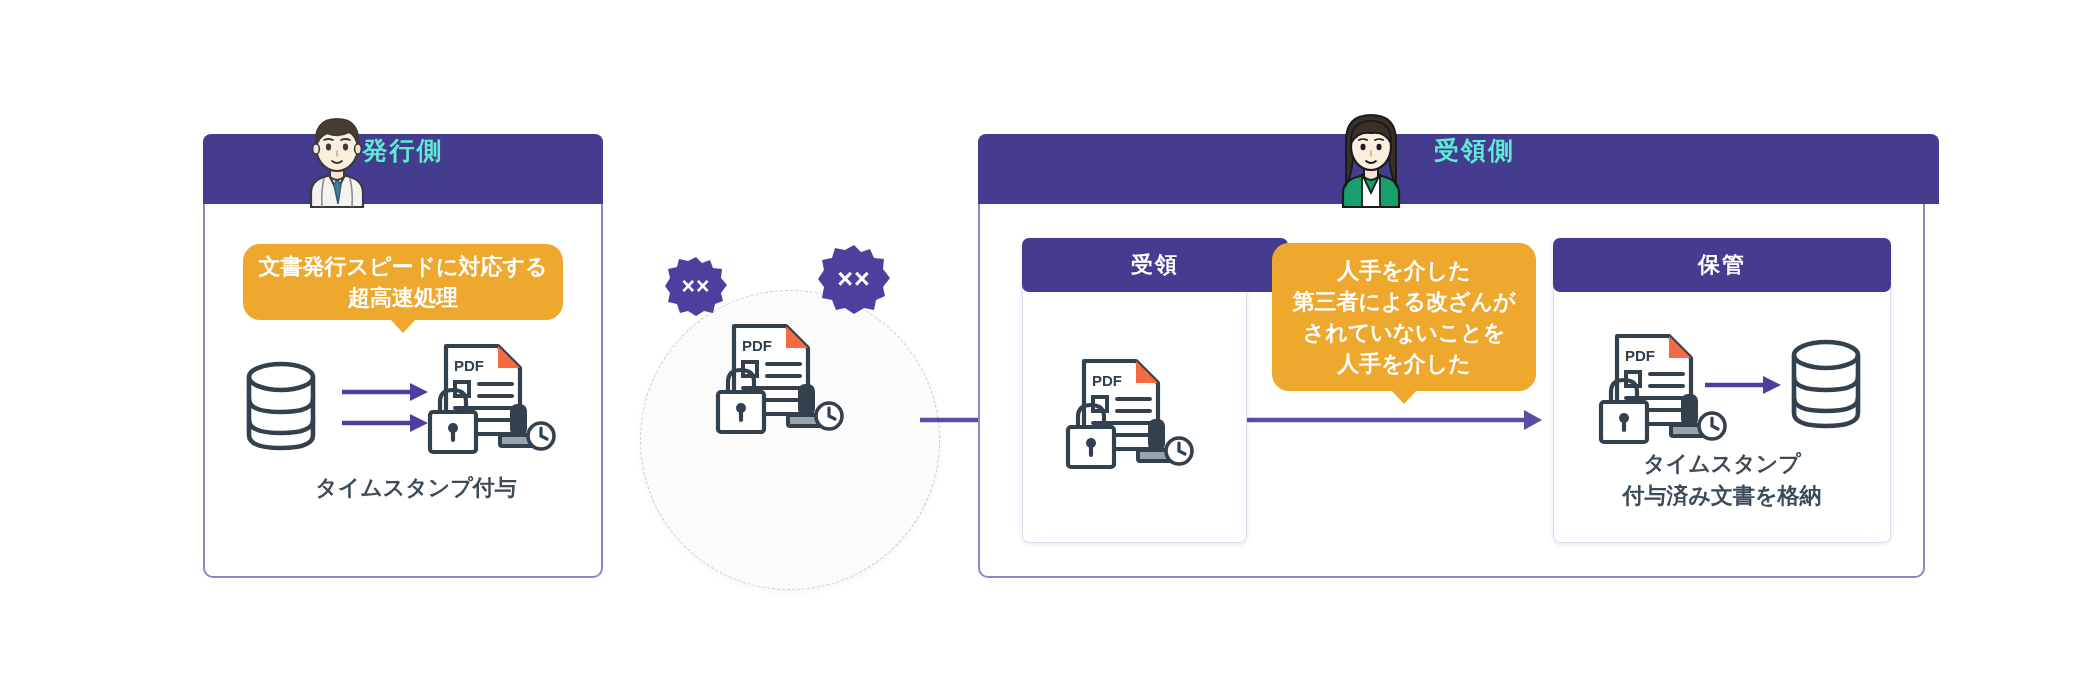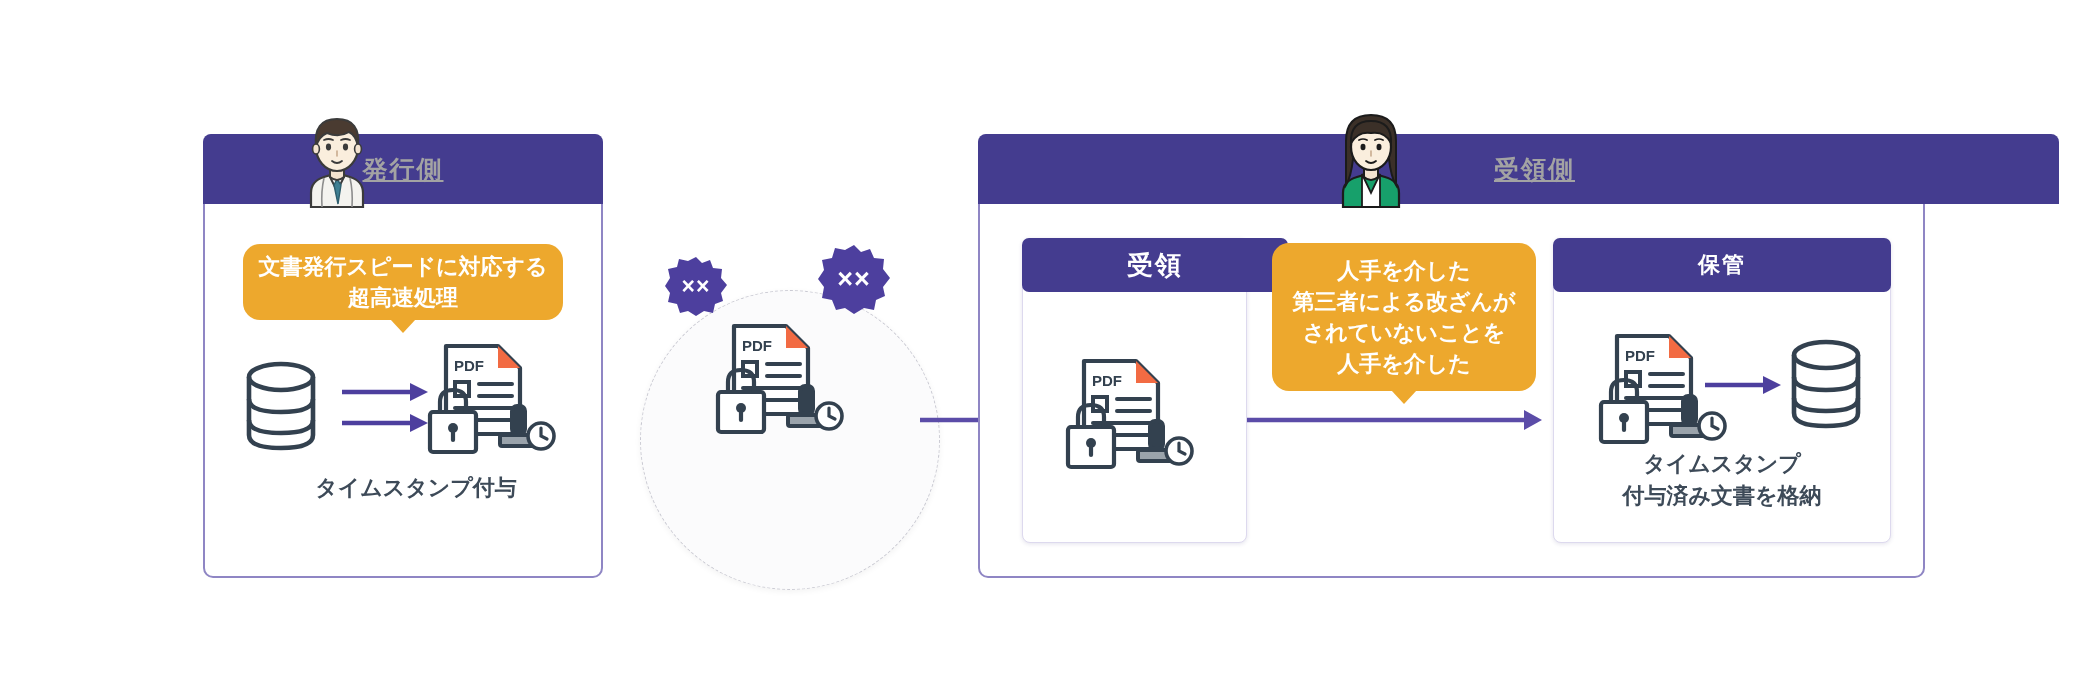--- a/index.html
+++ b/index.html
@@ -7,22 +7,22 @@
     width:2100px;height:684px;background:#ffffff;
     font-family:"Liberation Sans","DejaVu Sans",sans-serif;
     overflow:hidden;position:relative;
   }
   .stage{position:absolute;left:0;top:0;width:2100px;height:684px;}
 
   
   .panel{position:absolute;box-sizing:border-box;background:#fff;
          border:2px solid #8f86c4;border-radius:10px;}
   .panel-hd{position:absolute;box-sizing:border-box;background:#443c8f;
-            border-radius:8px 8px 0 0;display:flex;align-items:center;
-            justify-content:center;color:#a3a3a3;font-weight:bold;letter-spacing:2px;text-decoration:underline;}
+            border-radius:8px 8px 0 0;display:flex;
+            justify-content:center;color:#5eead4;font-weight:bold;letter-spacing:2px;}
   .panel-hd span{position:relative;z-index:3;}
 
   
   .avatar{position:absolute;z-index:5;}
 
   
   .callout{position:absolute;box-sizing:border-box;background:#eda82d;
            border-radius:17px;color:#ffffff;font-weight:bold;text-align:center;
            display:flex;align-items:center;justify-content:center;}
   .callout .txt{line-height:1.42;}
@@ -210,21 +210,21 @@
 
 
   <div class="badge" style="left:920px;top:405px;width:112px;height:30px;">
     <svg width="112" height="30" viewBox="0 0 112 30">
       <line x1="0" y1="15" x2="94" y2="15" stroke="#5b4ca8" stroke-width="4.6"></line>
       <polygon points="92,5 110,15 92,25" fill="#5b4ca8"></polygon>
     </svg>
   </div>
 
   <div class="panel" style="left:978px;top:134px;width:947px;height:444px;"></div>
-  <div class="panel-hd" style="left:978px;top:134px;width:1081px;height:70px;font-size:25px;padding-left:32px;">
+  <div class="panel-hd" style="left:978px;top:134px;width:961px;height:70px;font-size:25px;padding-left:32px;">
     <span>受領側</span>
   </div>
 
   <div class="avatar" style="left:1325px;top:107px;width:92px;height:100px;">
     <svg width="92" height="100" viewBox="0 0 92 100">
 
       <path d="M18 100 L18 86 Q18 74 32 70 L46 66 L60 70 Q74 74 74 86 L74 100 Z" fill="#17a06b" stroke="#1b1b1b" stroke-width="2.2"></path>
 
       <path d="M37 67 L46 86 L55 67 L55 100 L37 100 Z" fill="#ffffff" stroke="#1b1b1b" stroke-width="1.8"></path>
 
@@ -239,21 +239,21 @@
       <ellipse cx="38" cy="40" rx="2.5" ry="3.3" fill="#1b1b1b"></ellipse>
       <ellipse cx="54" cy="40" rx="2.5" ry="3.3" fill="#1b1b1b"></ellipse>
       <path d="M34 33 Q38 31 42 33" stroke="#1b1b1b" stroke-width="1.7" fill="none" stroke-linecap="round"></path>
       <path d="M50 33 Q54 31 58 33" stroke="#1b1b1b" stroke-width="1.7" fill="none" stroke-linecap="round"></path>
       <path d="M46 44 L46 49" stroke="#c9ab8e" stroke-width="1.6" stroke-linecap="round"></path>
       <path d="M41 54 Q46 58 51 54" stroke="#1b1b1b" stroke-width="1.8" fill="none" stroke-linecap="round"></path>
     </svg>
   </div>
 
   <div class="subcard" style="left:1022px;top:238px;width:225px;height:305px;"></div>
-  <div class="subcard-hd" style="left:1022px;top:238px;width:266px;height:54px;font-size:26px;">
+  <div class="subcard-hd" style="left:1022px;top:238px;width:266px;height:54px;font-size:22px;">
     <span>受領</span>
   </div>
 
   <div class="badge" style="left:1062px;top:355px;width:136px;height:120px;">
     <svg width="136" height="120" viewBox="0 0 136 120">
       <g stroke="#33414f" stroke-width="4.2" fill="none" stroke-linejoin="round">
         <path d="M22 6 L74 6 L96 28 L96 94 L22 94 Z" fill="#ffffff"></path>
       </g>
       <path d="M74 6 L96 28 L74 28 Z" fill="#f26b43" stroke="none"></path>
       <text x="30" y="31" font-family="'Liberation Sans',sans-serif" font-size="15" font-weight="bold" fill="#33414f">PDF</text>

